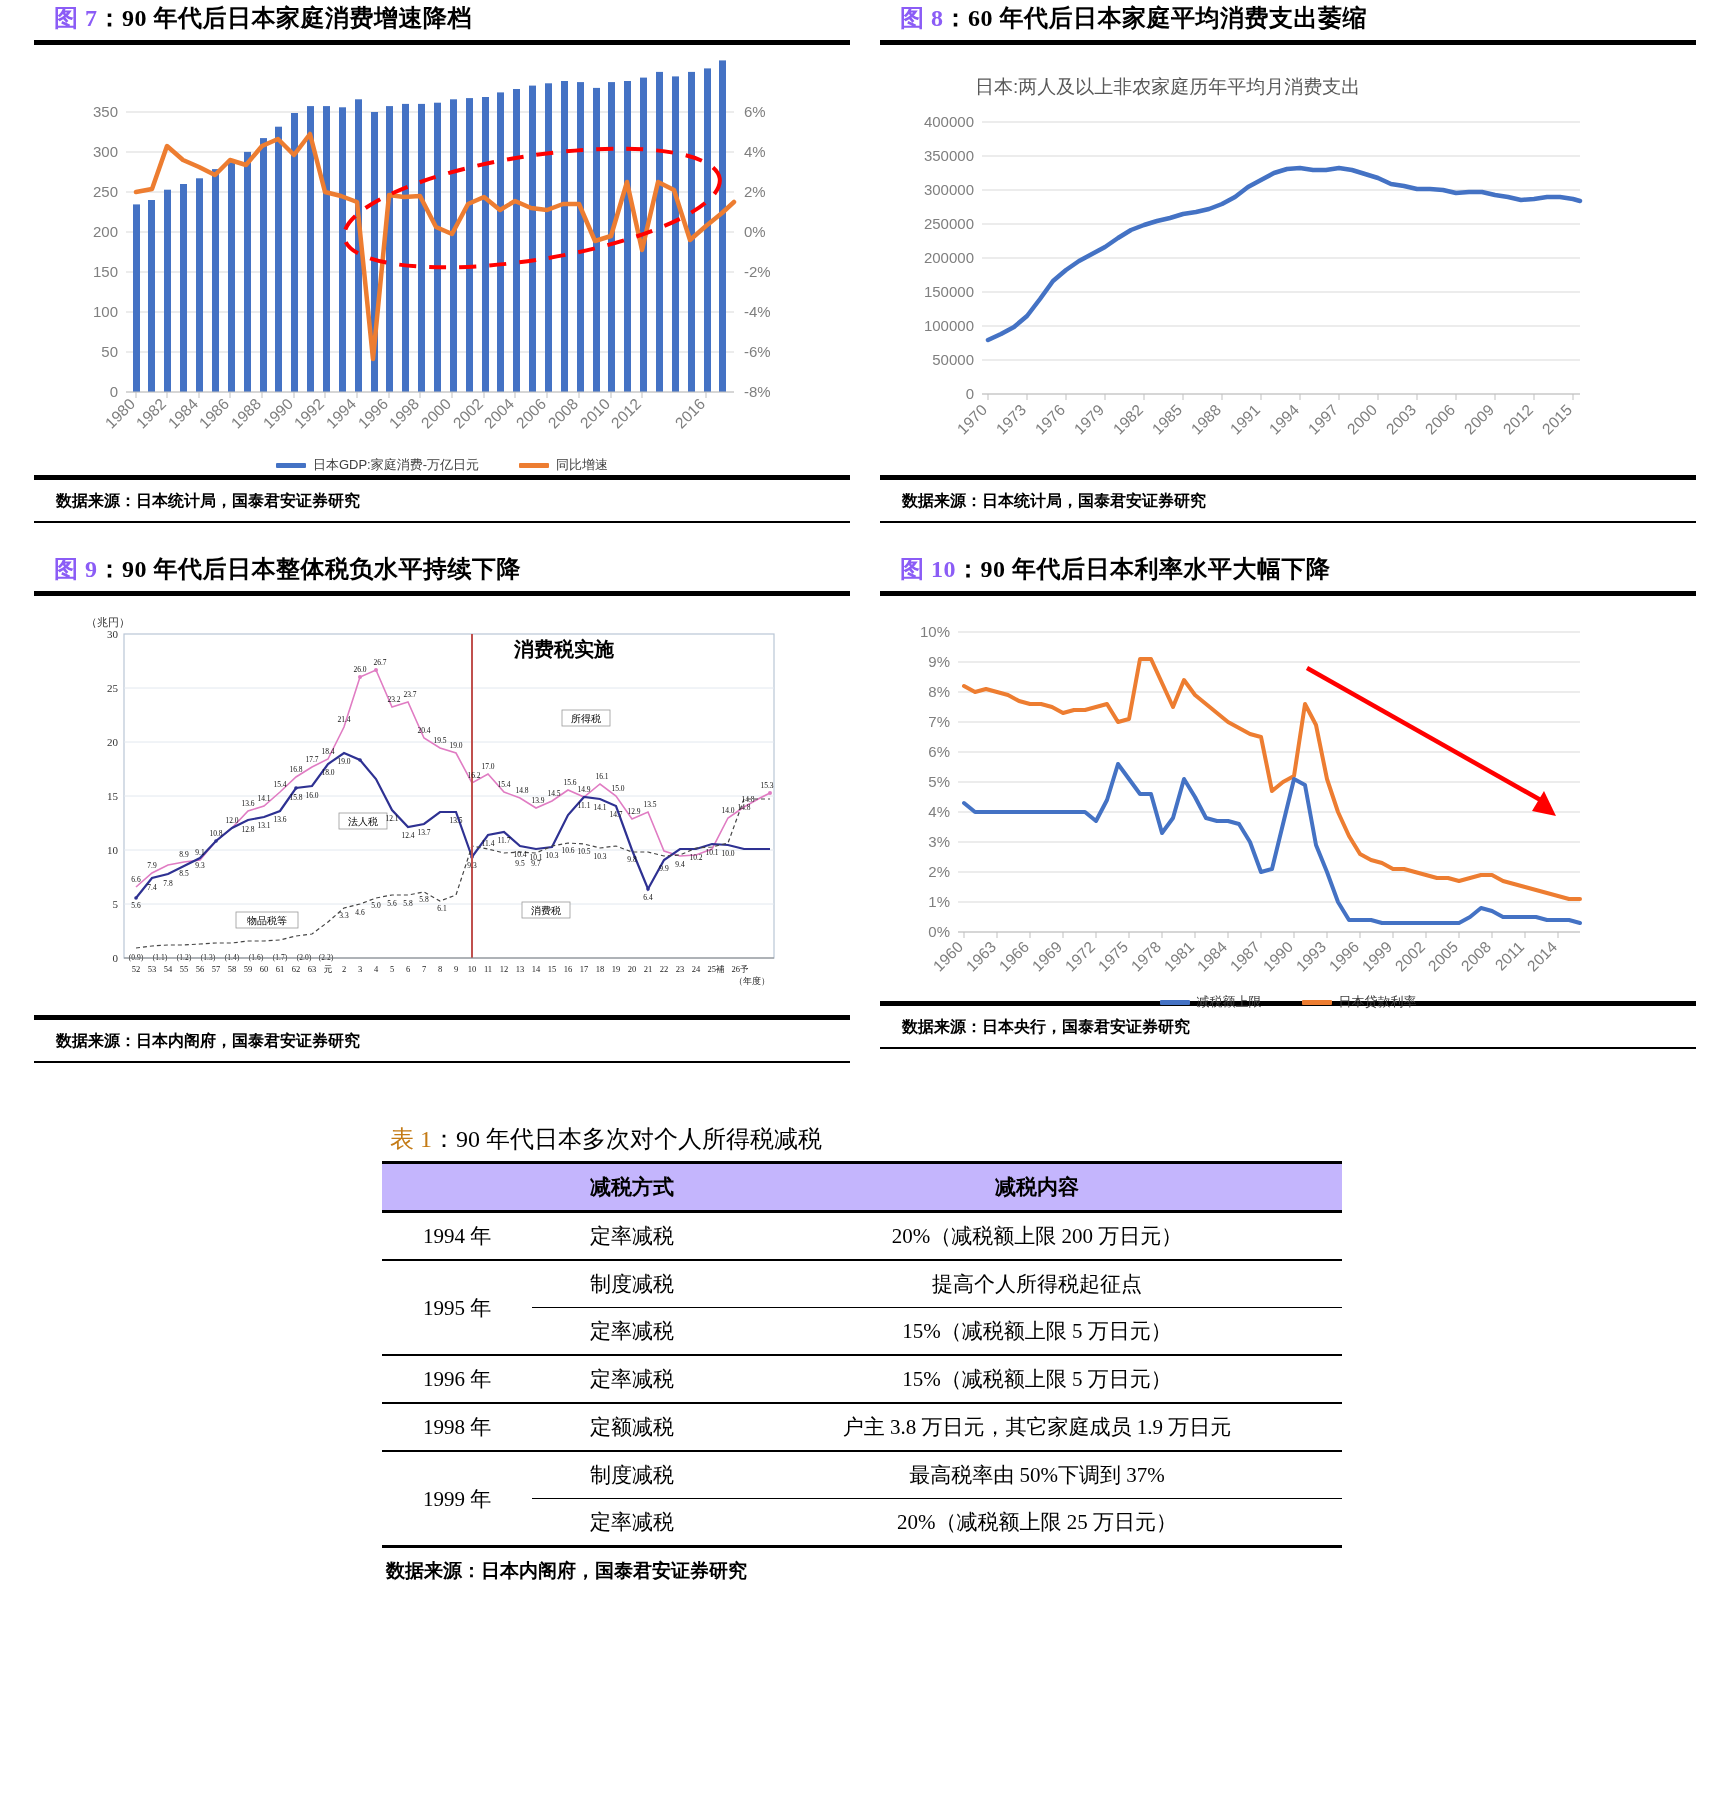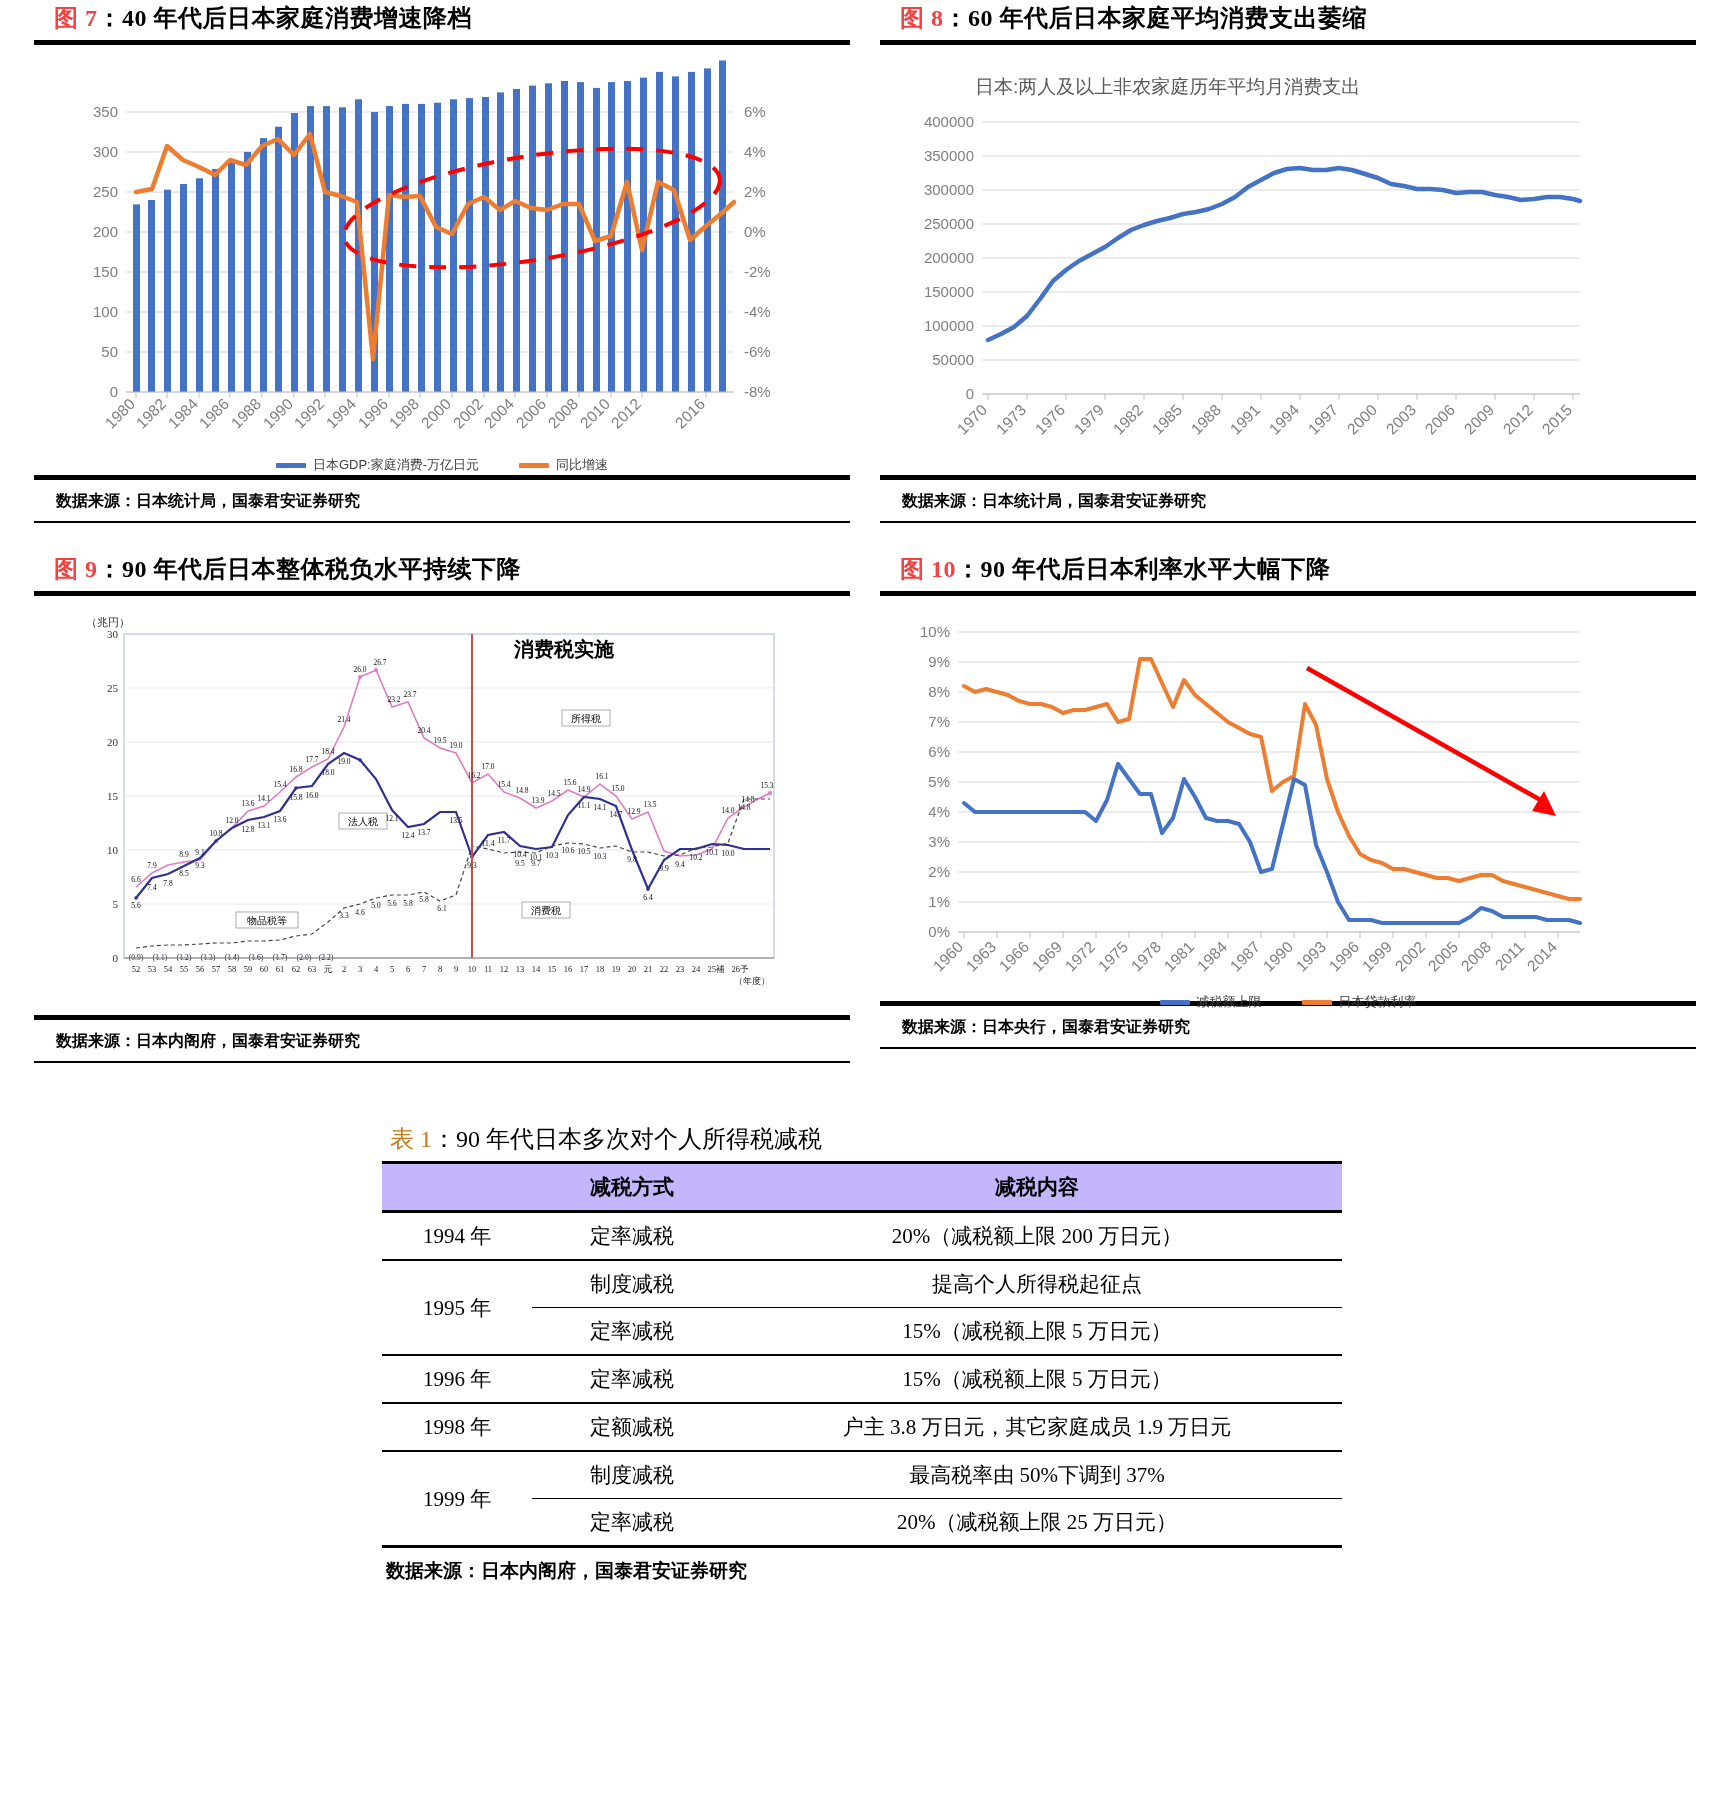--- a/index.html
+++ b/index.html
@@ -19,21 +19,21 @@
   .panel { width:816px; }
 
   .fig-title {
     font-family:"Liberation Serif", serif;
     font-weight:bold;
     font-size:24px;
     letter-spacing:.5px;
     padding:2px 0 6px 20px;
     white-space:nowrap;
   }
-  .fig-title .num { color:#ef4444;font-family:Liberation Serif, serif; }
+  .fig-title .num { color:#8b5cf6;font-family:Liberation Serif, serif; }
   .rule-thick { border-bottom:5px solid #000; }
   .rule-thin  { border-bottom:2.5px solid #000; }
 
   .chart-box { position:relative; height:430px; }
   .chart-box.small { height:405px; }
 
   .source {
     font-family:"Liberation Serif", serif;
     font-weight:bold;
     font-size:16px;
@@ -66,21 +66,21 @@
 </style>
 </head>
 <body>
 
 <div class="page">
 
   <div class="row">
 
     <div class="panel">
       <div class="fig-title rule-thick">
-        <span class="num">图 7</span><span>：</span><span>40 年代后日本家庭消费增速降档</span>
+        <span class="num">图 7</span><span>：</span><span>90 年代后日本家庭消费增速降档</span>
       </div>
       <div class="chart-box">
         <svg class="chart" width="816" height="425" viewBox="0 0 816 425">
 
           <g stroke="#d9d9d9" stroke-width="1">
             <line x1="92" y1="67" x2="700" y2="67"></line>
             <line x1="92" y1="107" x2="700" y2="107"></line>
             <line x1="92" y1="147" x2="700" y2="147"></line>
             <line x1="92" y1="187" x2="700" y2="187"></line>
             <line x1="92" y1="227" x2="700" y2="227"></line>

